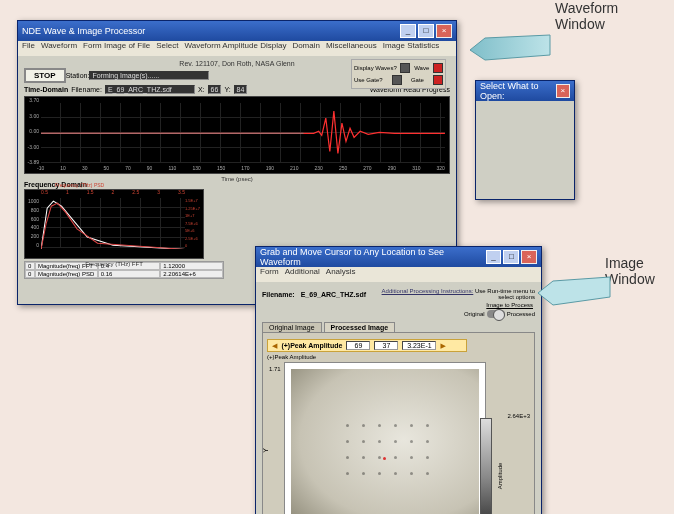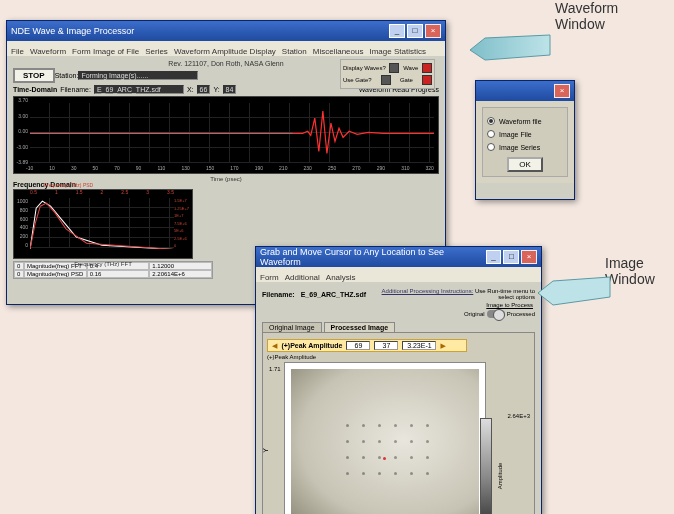--- a/index.html
+++ b/index.html
@@ -4,24 +4,24 @@
 <style>
 * { box-sizing: border-box; margin: 0; padding: 0; font-family: Tahoma, Arial, sans-serif; }
 body { width: 674px; height: 514px; background: #f3e7e0; position: relative; overflow: hidden; }
 
 .window { position: absolute; background: #cfcfc4; border: 1px solid #0a246a; box-shadow: 2px 2px 6px rgba(0,0,0,0.4); }
 .titlebar { height: 20px; background: linear-gradient(#3b6ecb,#1f4aa0); color: #fff; display: flex; align-items: center; padding: 0 4px; font-size: 9px; }
 .titlebar .spacer { flex: 1; }
 .tbtn { width: 16px; height: 14px; background: #c0d0f0; border: 1px solid #fff; margin-left: 2px; font-size: 8px; text-align: center; line-height: 12px; color: #000; }
 .tbtn.close { background: #d96459; color: #fff; border-color: #eee; }
 
-.menubar { height: 15px; background: #eae6d8; display: flex; gap: 6px; padding: 0 4px; font-size: 8px; align-items: flex-end; color: #333; }
-
-
-#wfwin { left: 6px; top: 20px; width: 440px; height: 285px; }
+.menubar { height: 15px; background: #eae6d8; display: flex; gap: 6px; padding: 0 4px; font-size: 8px; align-items: flex-start; color: #333; }
+
+
+#wfwin { left: 17px; top: 20px; width: 440px; height: 285px; }
 .wf-body { padding: 3px 6px; }
 .rev { text-align: center; font-size: 7px; color: #333; margin: 1px 0; }
 .toprow { display: flex; align-items: center; gap: 0; font-size: 7px; margin-bottom: 2px; }
 .stopbtn { background: #f2f2e8; border: 2px solid #888; padding: 1px 8px; font-size: 8px; font-weight: bold; }
 .chkpanel { position: absolute; right: 10px; top: 38px; width: 95px; height: 30px; border: 1px solid #aaa; background: #d8d4c4; font-size: 6px; padding: 2px; }
 .chkpanel .row { display: flex; justify-content: space-between; align-items: center; height: 12px; }
 .chkbox { width: 10px; height: 10px; background: #555; border: 1px solid #333; }
 .chkbox.on { background: #c22; }
 
 .field { background: #333; color: #ddd; border: 1px inset #888; padding: 0 2px; font-size: 7px; display: inline-block; }
@@ -95,23 +95,23 @@
     <span>NDE Wave &amp; Image Processor</span>
     <span class="spacer"></span>
     <span class="tbtn">_</span>
     <span class="tbtn">□</span>
     <span class="tbtn close">×</span>
   </div>
   <div class="menubar">
     <span>File</span>
     <span>Waveform</span>
     <span>Form Image of File</span>
-    <span>Series</span>
+    <span>Select</span>
     <span>Waveform Amplitude Display</span>
-    <span>Station</span>
+    <span>Domain</span>
     <span>Miscellaneous</span>
     <span>Image Statistics</span>
   </div>
   <div class="wf-body">
     <div class="rev">Rev. 121107, Don Roth, NASA Glenn</div>
     <div class="toprow">
       <button class="stopbtn">STOP</button>
       <span>Station:</span>
       <span class="field" style="width:120px">Forming Image(s)......</span>
     </div>
@@ -229,39 +229,23 @@
               <span class="tcell">2.20614E+6</span>
             </div>
         </div>
       </div>
     </div>
   </div>
 </div>
 
 <div id="dlg" class="window">
   <div class="titlebar">
+    <span>Select What to Open:</span>
     <span class="spacer"></span>
     <span class="tbtn close">×</span>
-  </div>
-  <div class="dlg-body">
-    <div style="border:1px solid #aaa;padding:4px;background:#d0ccbc">
-      <label class="radio">
-          <span class="dot sel"></span>
-          <span>Waveform file</span>
-        </label>
-      <label class="radio">
-          <span class="dot"></span>
-          <span>Image File</span>
-        </label>
-      <label class="radio">
-          <span class="dot"></span>
-          <span>Image Series</span>
-        </label>
-      <button class="okbtn">OK</button>
-    </div>
   </div>
 </div>
 
 <div id="imgwin" class="window">
   <div class="titlebar">
     <span>Grab and Move Cursor to Any Location to See Waveform</span>
     <span class="spacer"></span>
     <span class="tbtn">_</span>
     <span class="tbtn">□</span>
     <span class="tbtn close">×</span>

